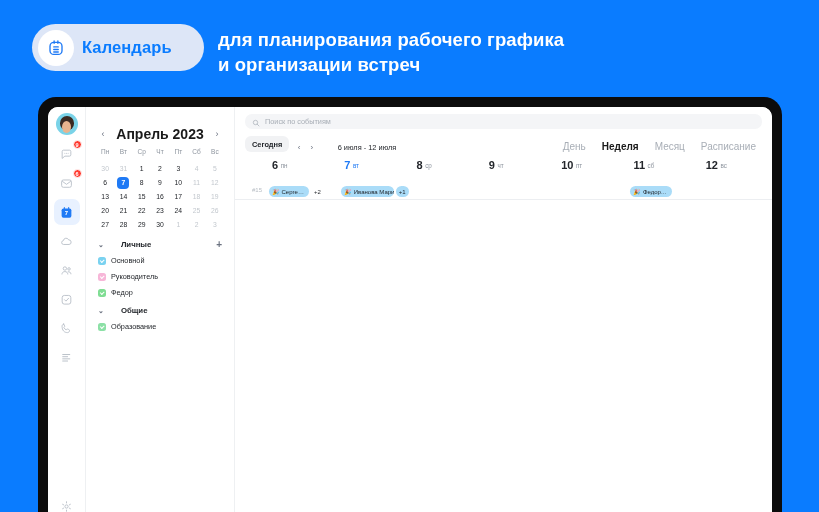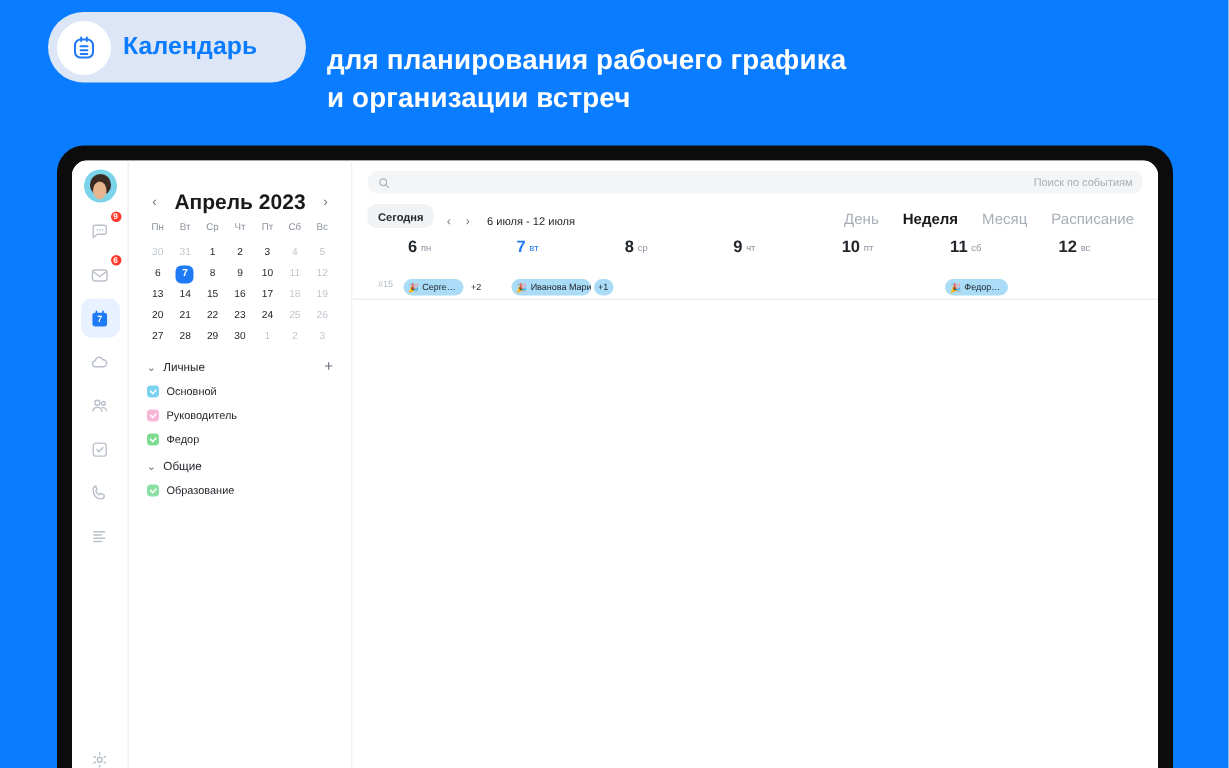--- a/index.html
+++ b/index.html
@@ -8,21 +8,21 @@
     font-family: "Liberation Sans", sans-serif;
     background: #0a7cff;
     position: relative;
   }
 
   
   .promo {
     position:absolute; left:0; top:0; width:819px; height:100px;
   }
   .pill {
-    position:absolute; left:32px; top:8px;
+    position:absolute; left:32px; top:24px;
     height:47px; width:172px;
     background:#dde6f7; border-radius:24px;
     display:flex; align-items:center;
     padding-left:6px; gap:8px;
   }
   .pill-badge {
     width:36px; height:36px; border-radius:50%;
     background:#ffffff;
     display:flex; align-items:center; justify-content:center;
     flex:0 0 auto;
@@ -134,23 +134,23 @@
   }
   .mc-day.muted { color:#c3c8ce; }
   .mc-day.sel {
     color:#fff; font-weight:600;
   }
   .mc-day.sel span {
     display:inline-block; width:12px; height:12px;
     border-radius:4px; background:#1f7af5; line-height:12px;
   }
   .sect {
-    display:flex; align-items:flex-end; gap:5px;
+    display:flex; align-items:flex-end; gap:17px;
     margin-top:9px; padding:0 2px;
-    font-size:7.8px; color:#23262b; font-weight:400;
+    font-size:7.8px; color:#23262b; font-weight:700;
   }
   .sect .chev { color:#6b7280; font-size:7px; }
   .sect .plus { margin-left:auto; color:#6b7280; font-size:10px; line-height:8px; }
   .cal-row {
     display:flex; align-items:center; gap:5px;
     margin-top:7px; padding:0 2px;
     font-size:7.3px; color:#23262b;
   }
   .cbox {
     width:8px; height:8px; border-radius:2.5px;
@@ -165,35 +165,35 @@
 
   
   .main { flex:1 1 auto; height:100%; background:#fff; display:flex; flex-direction:column; min-width:0; }
   .searchbar { padding:7px 10px 4px 10px; }
   .search {
     height:15px; background:#f4f5f7; border-radius:7px;
     display:flex; align-items:center; gap:5px; padding:0 7px;
   }
   .search input {
     border:0; background:transparent; outline:none;
-    font-family:inherit; font-size:7.3px; color:#2a2d32; width:100%;text-align:right;
+    font-family:inherit; font-size:7.3px; color:#2a2d32; width:100%;
   }
   .search input::placeholder { color:#a8aeb6; }
 
   .toolbar {
     display:flex; align-items:flex-end; gap:7px;
     padding:3px 10px 7px 10px;
   }
   .today-btn {
     background:#f1f2f4; border-radius:6px;
     font-size:7.4px; font-weight:600; color:#23262b;
     padding:3.5px 7px;
   }
   .tb-arrow { color:#6b7280; font-size:8px; padding:0 1.5px; }
-  .range { font-size:7.4px; color:#23262b; margin-left:3px; }
+  .range { font-size:7.4px; color:#23262b; margin-left:16px; }
   .views { margin-left:auto; display:flex; gap:16px; padding-right:6px; }
   .view { font-size:10px; color:#a8aeb6; }
   .view.on { color:#1a1a1a; font-weight:700; }
 
   
   .cal-wrap { flex:1 1 auto; position:relative; min-height:0; }
   .dayhead { display:flex; height:24px; }
   .gutter { width:31px; flex:0 0 31px; }
   .dh {
     flex:1 1 0; min-width:0;

